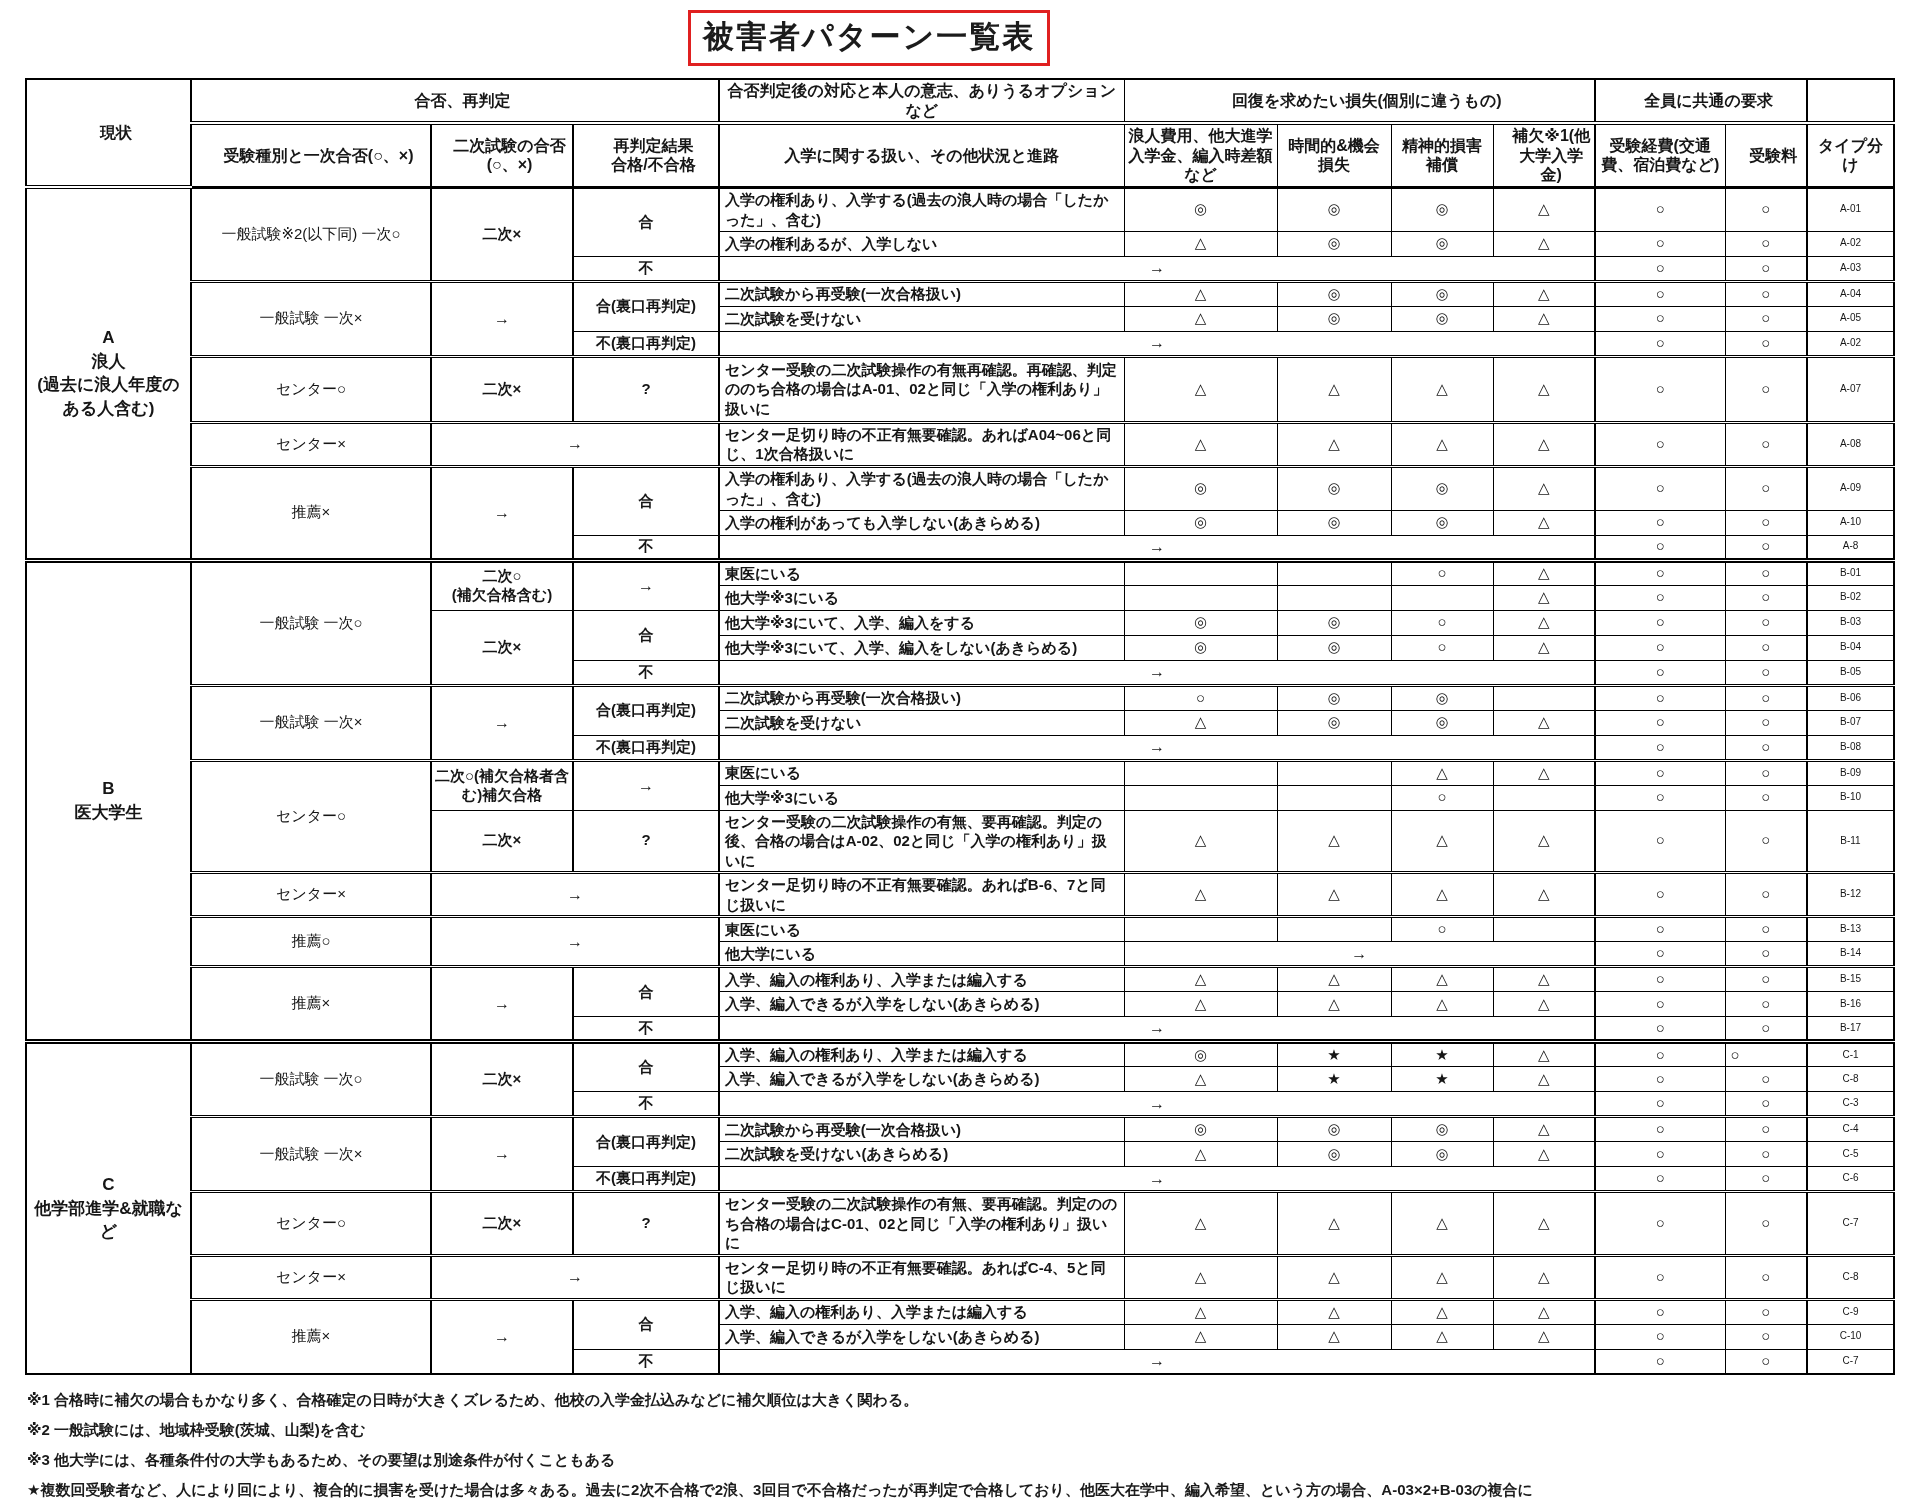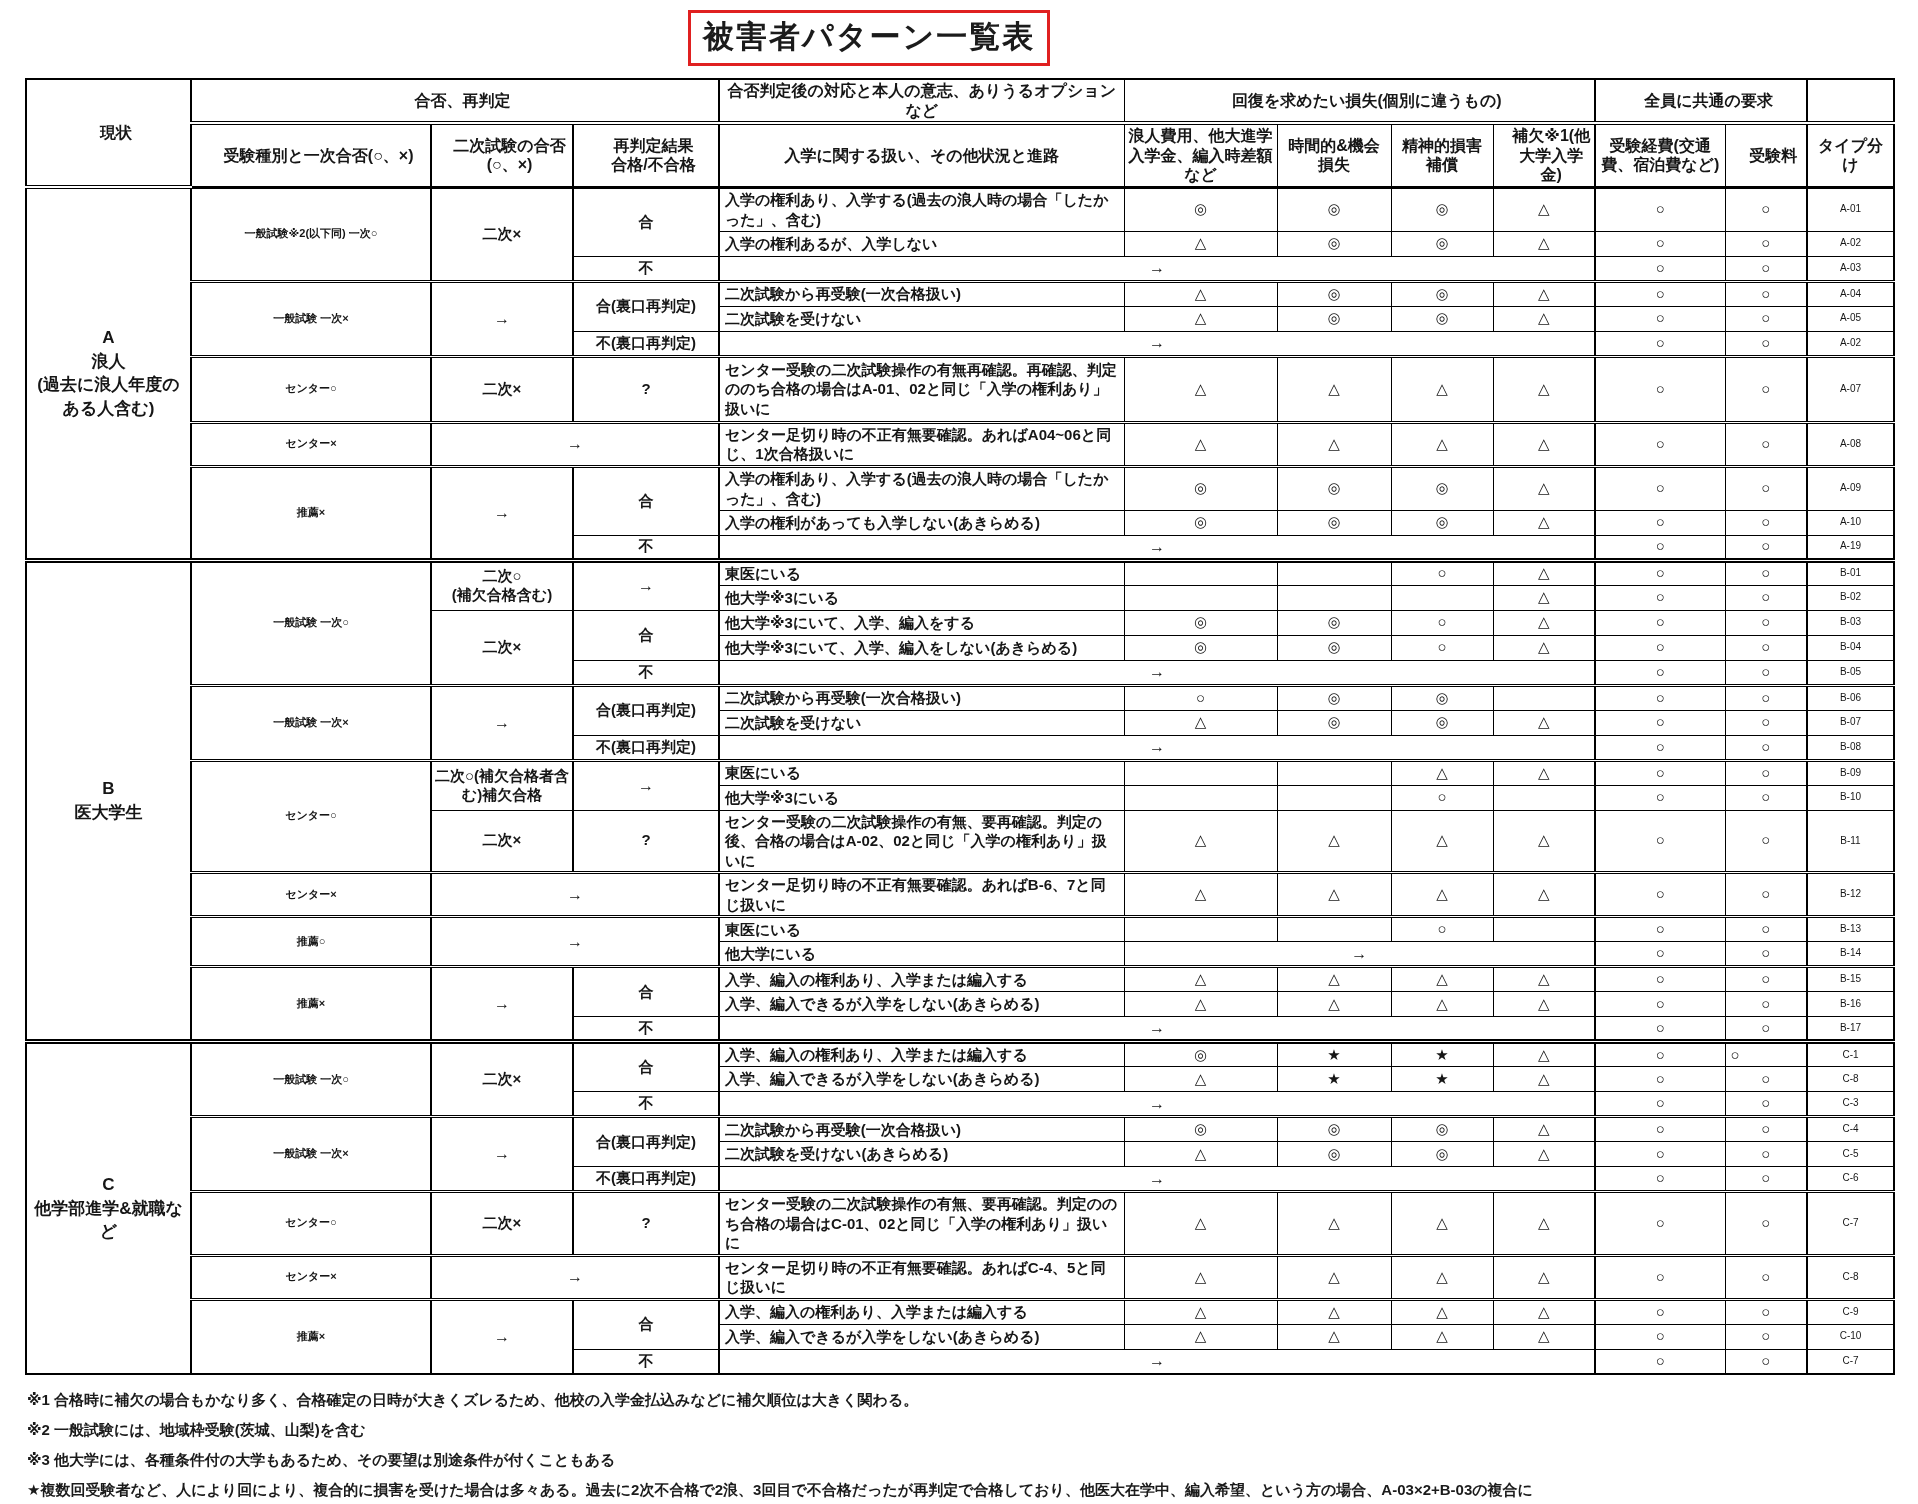--- a/index.html
+++ b/index.html
@@ -20,21 +20,21 @@
   th,td{border:1px solid #000;overflow:hidden;vertical-align:middle;}
   th{font-weight:bold;font-size:16px;padding:1px 3px;text-align:center;line-height:1.22;}
   tr.ghead{height:26px;}
   tr.ghead th{border-bottom:4px double #000;}
   tr.dhead{height:54px;}
   tr.dhead th{border-bottom:3px solid #000;}
   th.thr{border-right-width:2px;padding-left:18px;}
   th.pre{white-space:pre-line;}
   td{font-size:15px;text-align:center;padding:0 2px;line-height:1.25;}
   .c-sec{font-weight:bold;font-size:17px;white-space:pre-line;border-right-width:2px;line-height:1.4;}
-  .c-g2{font-weight:bold;font-size:11px;border-right-width:2px;}
+  .c-g2{font-weight:normal;font-size:15px;border-right-width:2px;}
   .c-g3{font-weight:bold;font-size:15px;border-right-width:2px;white-space:pre-line;}
   .c-jd{font-weight:bold;font-size:15px;border-right-width:2px;}
   .c-desc{text-align:left;font-weight:bold;font-size:15px;padding:1px 5px;line-height:1.3;}
   .c-sym{font-size:15px;}
   .c-req{font-size:15px;}
   .c-typ{font-size:10px;}
   .c-ar{font-size:16px;border-right-width:2px;}
   .br2{border-right-width:2px;}
   .al-left{text-align:left;padding-left:5px;}
   tr.top2 td{border-top:3px double #000;}
@@ -199,21 +199,21 @@
         <td class="c-sym br2">△</td>
         <td class="c-req">○</td>
         <td class="c-req br2">○</td>
         <td class="c-typ">A-10</td>
       </tr>
       <tr style="height: 25px;">
         <td class="c-jd">不</td>
         <td class="c-ar" colspan="5">→</td>
         <td class="c-req">○</td>
         <td class="c-req br2">○</td>
-        <td class="c-typ">A-19</td>
+        <td class="c-typ">A-8</td>
       </tr>
       <tr class="top3" style="height: 25px;">
         <td class="c-sec" rowspan="17">B
 医大学生</td>
         <td class="c-g2" rowspan="5">一般試験 一次○</td>
         <td class="c-g3" rowspan="2">二次○
 (補欠合格含む)</td>
         <td class="c-jd c-ar" rowspan="2">→</td>
         <td class="c-desc">東医にいる</td>
         <td class="c-sym"></td>

